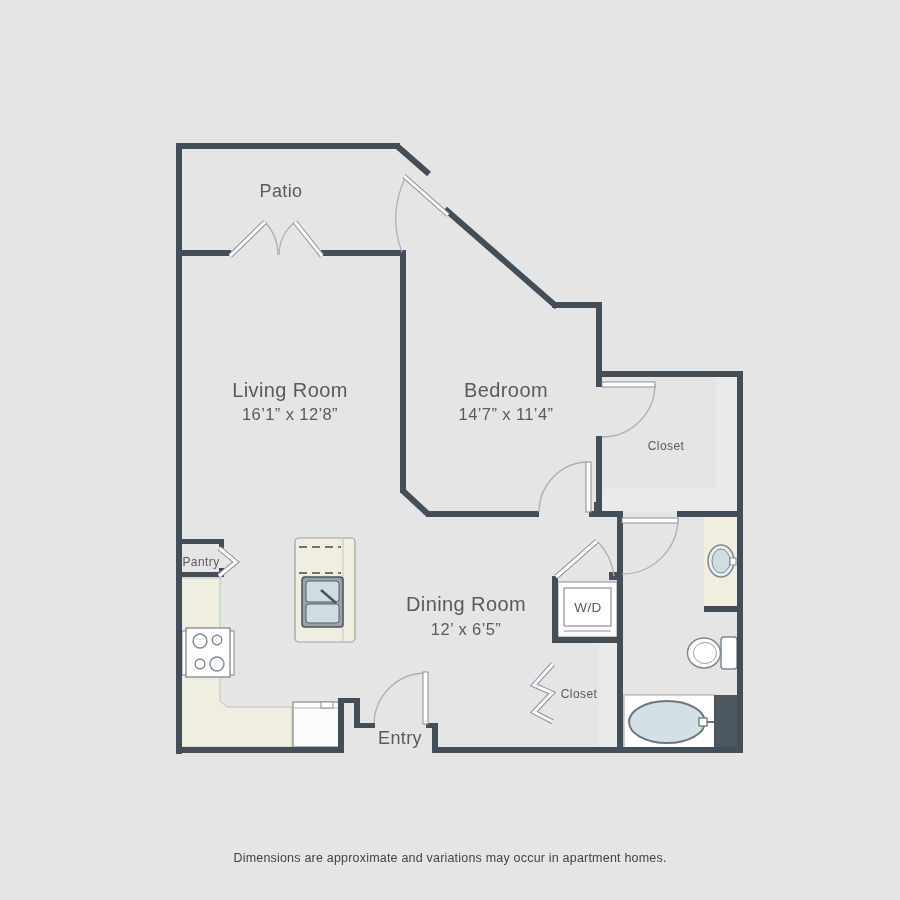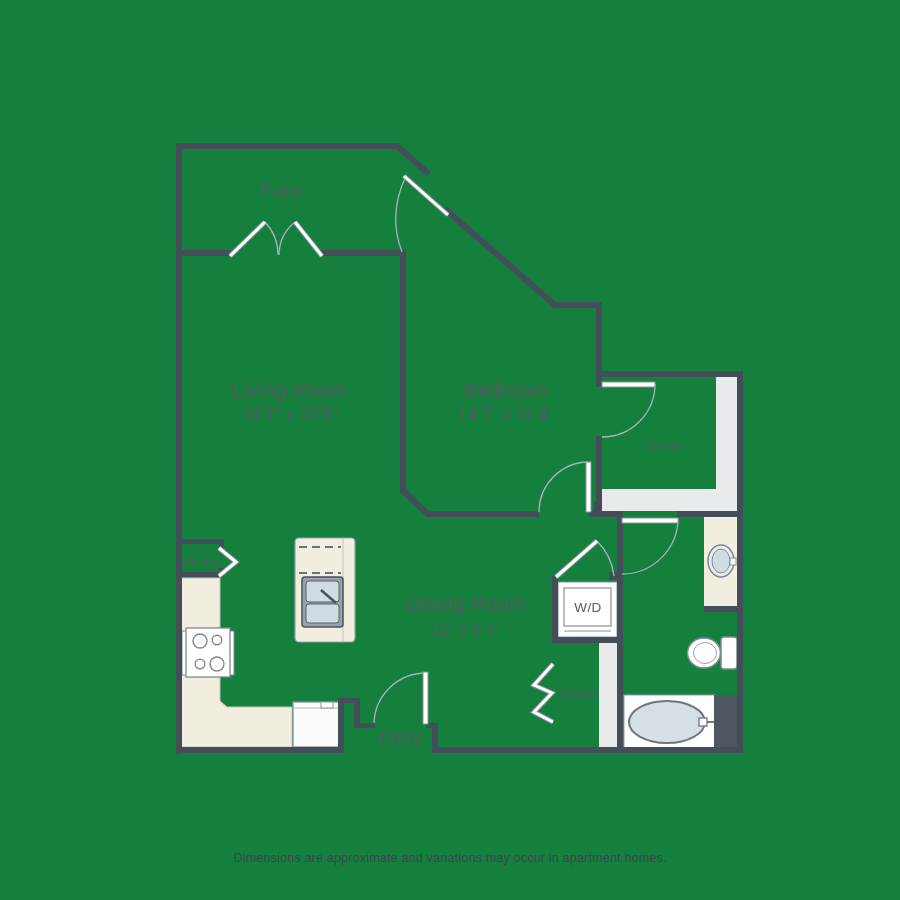--- a/index.html
+++ b/index.html
@@ -1,16 +1,16 @@
 <!DOCTYPE html>
 <html><head>
 <meta charset="utf-8">
 <style>
   html,body{margin:0;padding:0;background:#ffffff;}
-  .stage{position:relative;width:900px;height:900px;background:#15803d;overflow:hidden;
+  .stage{position:relative;width:900px;height:900px;background:#e5e5e5;overflow:hidden;
          font-family:"Liberation Sans", sans-serif;}
   svg{position:absolute;left:0;top:0;}
   text{fill:#565b60;letter-spacing:0.4px;}
   .room-label{font-size:20px;}
   .room-dims{font-size:16.5px;}
   .small-label{font-size:12px;}
   .mid-label{font-size:18px;}
   .wd-label{font-size:13.5px;}
   .disclaimer{font-size:12.5px;fill:#3f4449;letter-spacing:0.2px;}
   .wall{fill:#434e58;}

